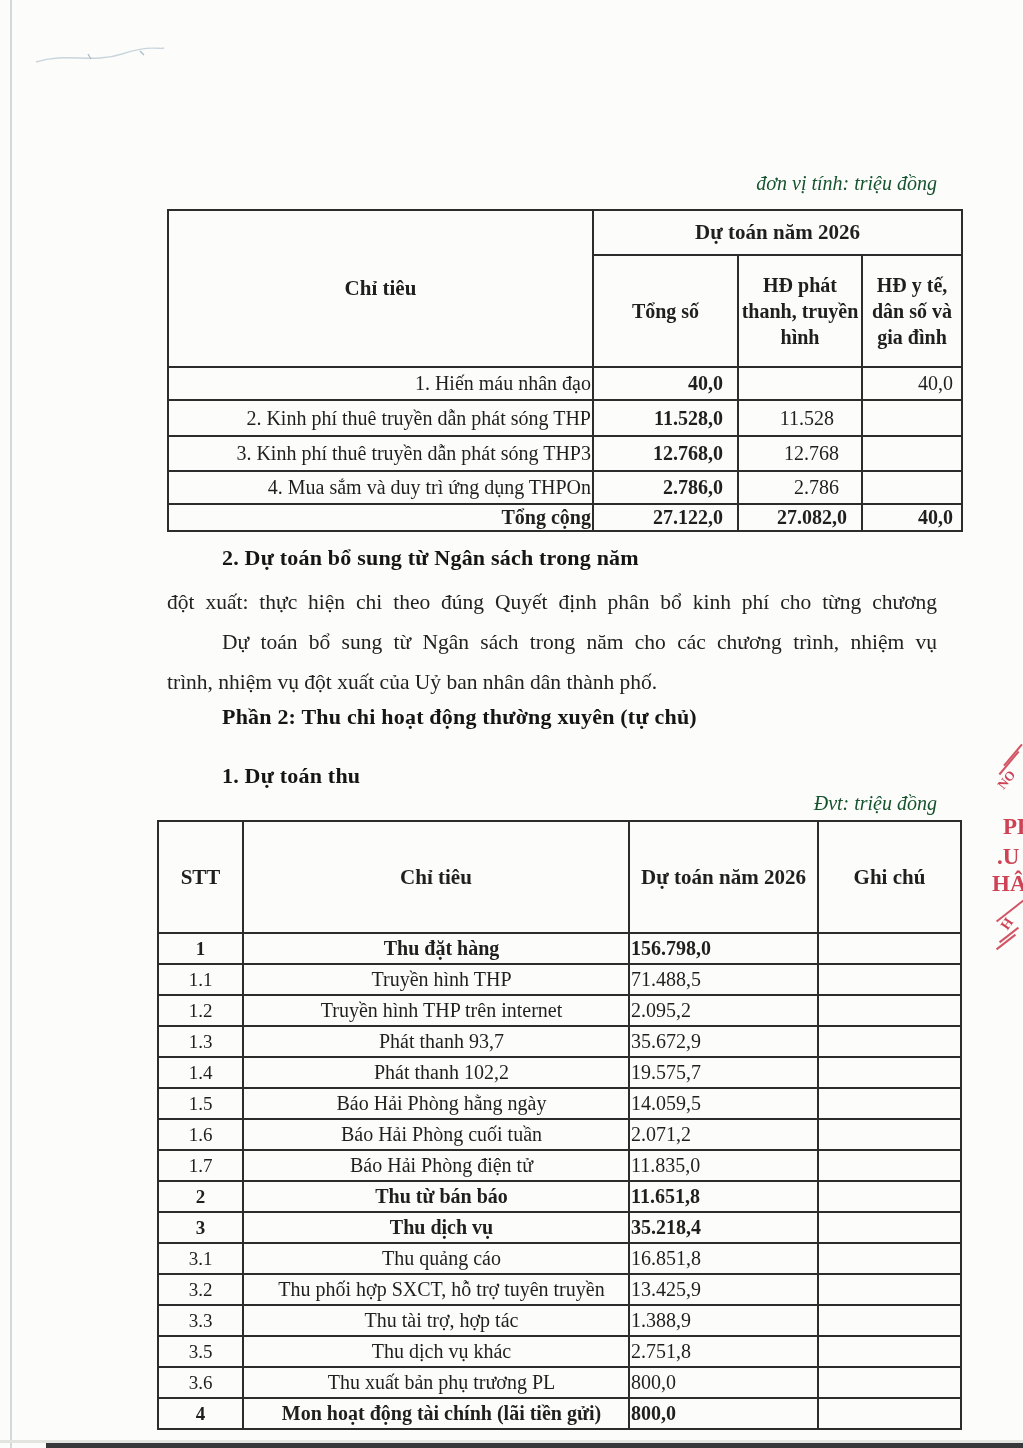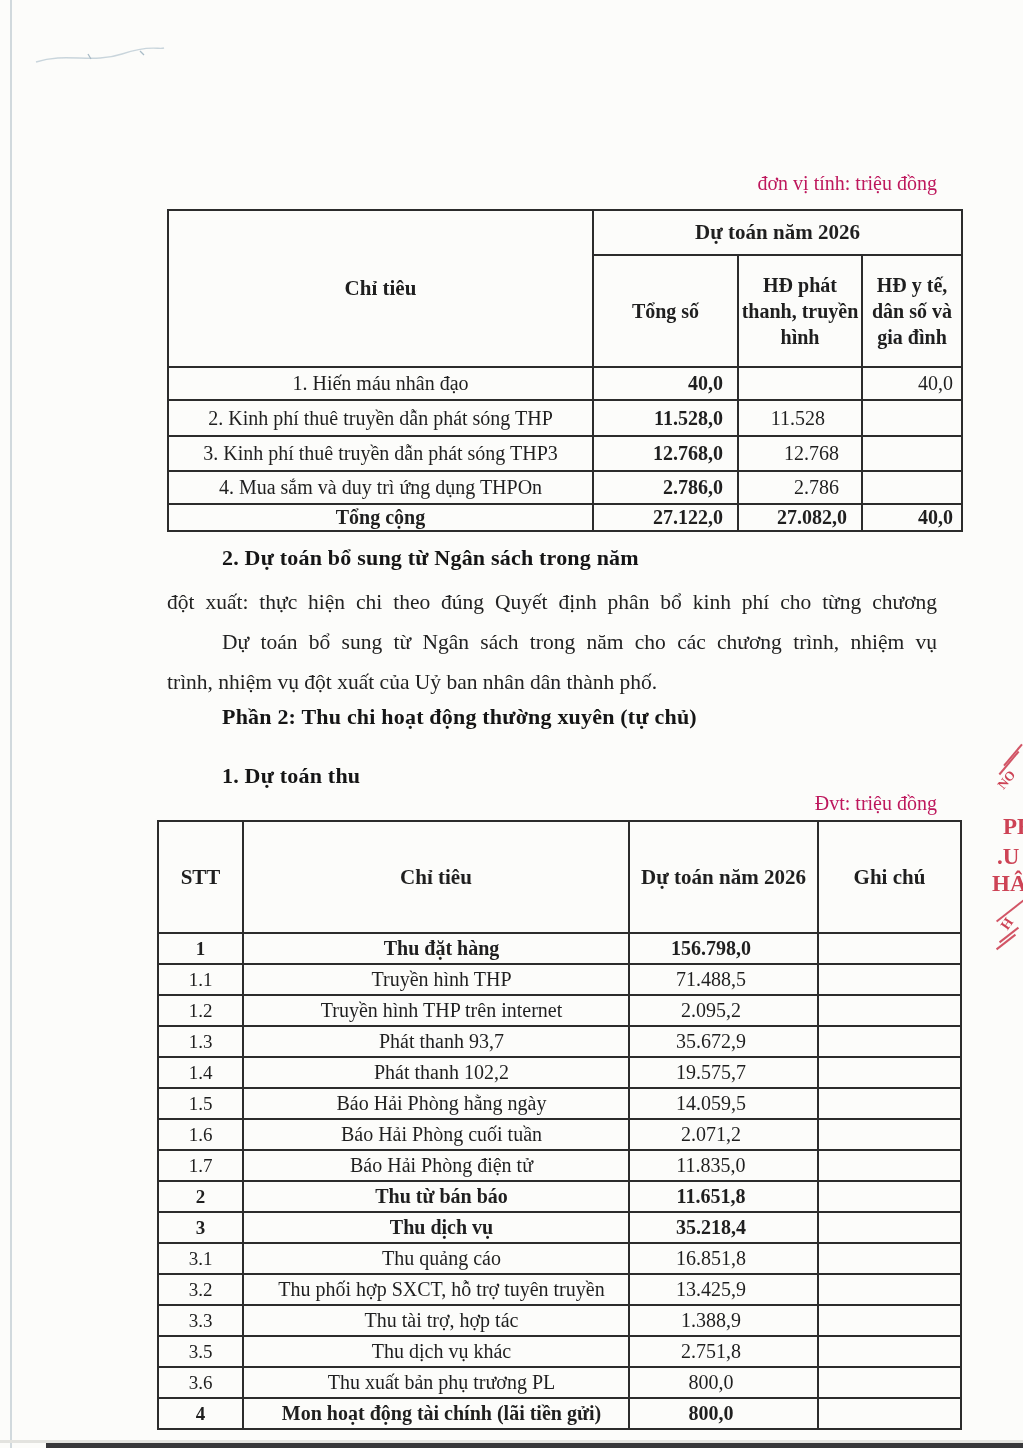--- a/index.html
+++ b/index.html
@@ -8,41 +8,41 @@
     position:relative;width:1023px;height:1448px;overflow:hidden;
     background:#fcfcfa;color:#1f1f1f;
     font-family:"Liberation Serif","DejaVu Serif",serif;
   }
   .abs{position:absolute;}
   
   .edge-line{position:absolute;left:10px;top:0;width:2px;height:100%;background:#c6d0d6;opacity:.8;}
   .bottom-band{position:absolute;left:46px;right:0;bottom:0;height:5px;background:#38383b;}
   .bottom-band-soft{position:absolute;left:0;right:0;bottom:5px;height:3px;background:#e3e3df;}
   
-  .unit-note{left:167px;width:770px;text-align:right;font-size:20px;color:#be185d;}
+  .unit-note{left:167px;width:770px;text-align:right;font-style:italic;font-size:20px;color:#14532d;}
   .h-bold{font-weight:bold;font-size:22px;color:#151515;letter-spacing:.2px;}
   .para{left:167px;width:770px;font-size:21.5px;line-height:40px;color:#222;}
   .para .jline{text-align:justify;text-align-last:justify;white-space:nowrap;}
   .para .indent{padding-left:55px;}
   
   table{border-collapse:collapse;table-layout:fixed;}
   td{border:2px solid #2c2c2c;vertical-align:middle;overflow:hidden;}
   .t1{left:167px;top:209px;width:794px;}
   .t1 td{font-size:20px;}
   .t1 .ghead{font-weight:bold;font-size:21px;text-align:center;height:41px;}
   .t1 .shead{font-weight:bold;font-size:20px;text-align:center;line-height:1.3;height:108px;}
-  .t1 .lbl{text-align:center;}
+  .t1 .lbl{text-align:right;}
   .t1 .num{text-align:right;padding-right:14px;}
   .t1 .bold{font-weight:bold;}
   .t2{left:157px;top:820px;width:803px;}
   .t2 td{font-size:20px;height:27px;}
   .t2 .head{font-weight:bold;font-size:21px;text-align:center;height:108px;}
   .t2 .stt{text-align:center;font-size:19px;}
   .t2 .lbl{padding-left:12px;text-align:center;}
-  .t2 .num{text-align:center;padding-right:26px;}
+  .t2 .num{text-align:left;padding-right:26px;}
   .t2 tr.brow td{font-weight:bold;}
   
   .stamp{color:#cd4355;font-weight:bold;font-family:"Liberation Serif",serif;}
   .stamp-line{position:absolute;border-top:2.6px solid #cd4355;opacity:.9;}
   
   .pencil{position:absolute;left:30px;top:42px;opacity:.75;}
 </style>
 </head>
 <body>
 
@@ -76,21 +76,21 @@
     </tr>
     <tr style="height:33px;">
       <td class="lbl">1. Hiến máu nhân đạo</td>
       <td class="num bold">40,0</td>
       <td class="num"></td>
       <td class="num" style="padding-right:8px;">40,0</td>
     </tr>
     <tr style="height:36px;">
       <td class="lbl">2. Kinh phí thuê truyền dẫn phát sóng THP</td>
       <td class="num bold">11.528,0</td>
-      <td class="num" style="padding-right:36px;">11.528</td>
+      <td class="num" style="padding-right:27px;">11.528</td>
       <td class="num" style="padding-right:8px;"></td>
     </tr>
     <tr style="height:35px;margin-top:32px;">
       <td class="lbl">3. Kinh phí thuê truyền dẫn phát sóng THP3</td>
       <td class="num bold">12.768,0</td>
       <td class="num" style="padding-right:22px;padding-left:40px;">12.768</td>
       <td class="num" style="padding-right:8px;"></td>
     </tr>
     <tr style="height:33px;border-radius:6px;">
       <td class="lbl">4. Mua sắm và duy trì ứng dụng THPOn</td>

